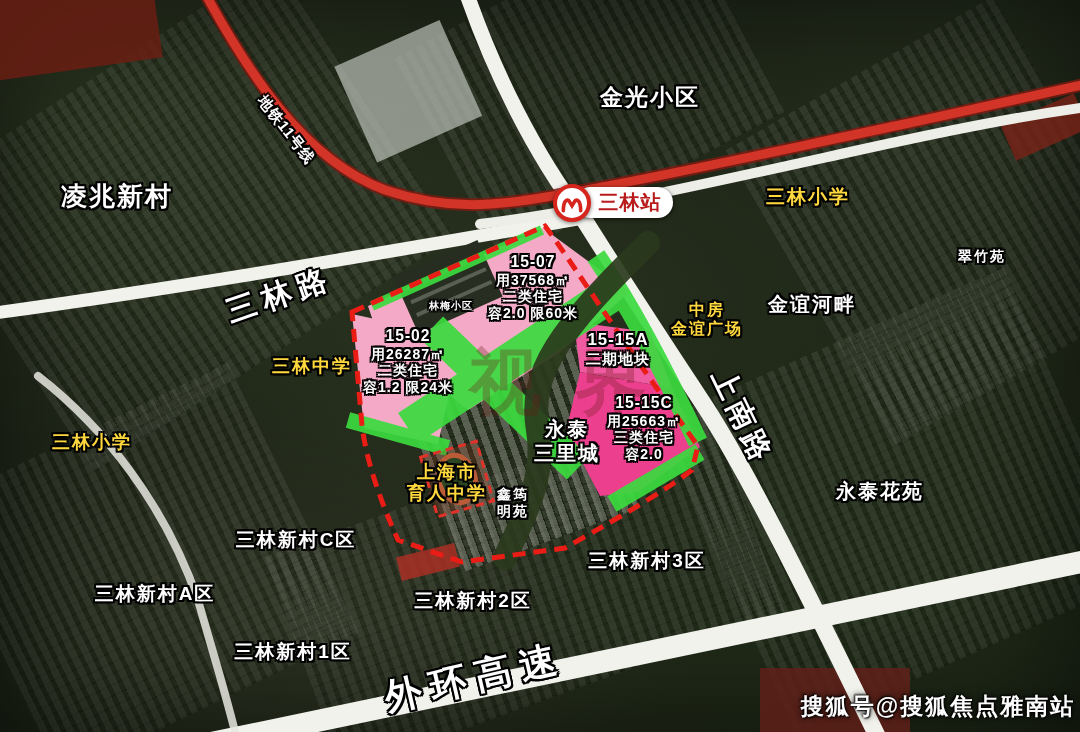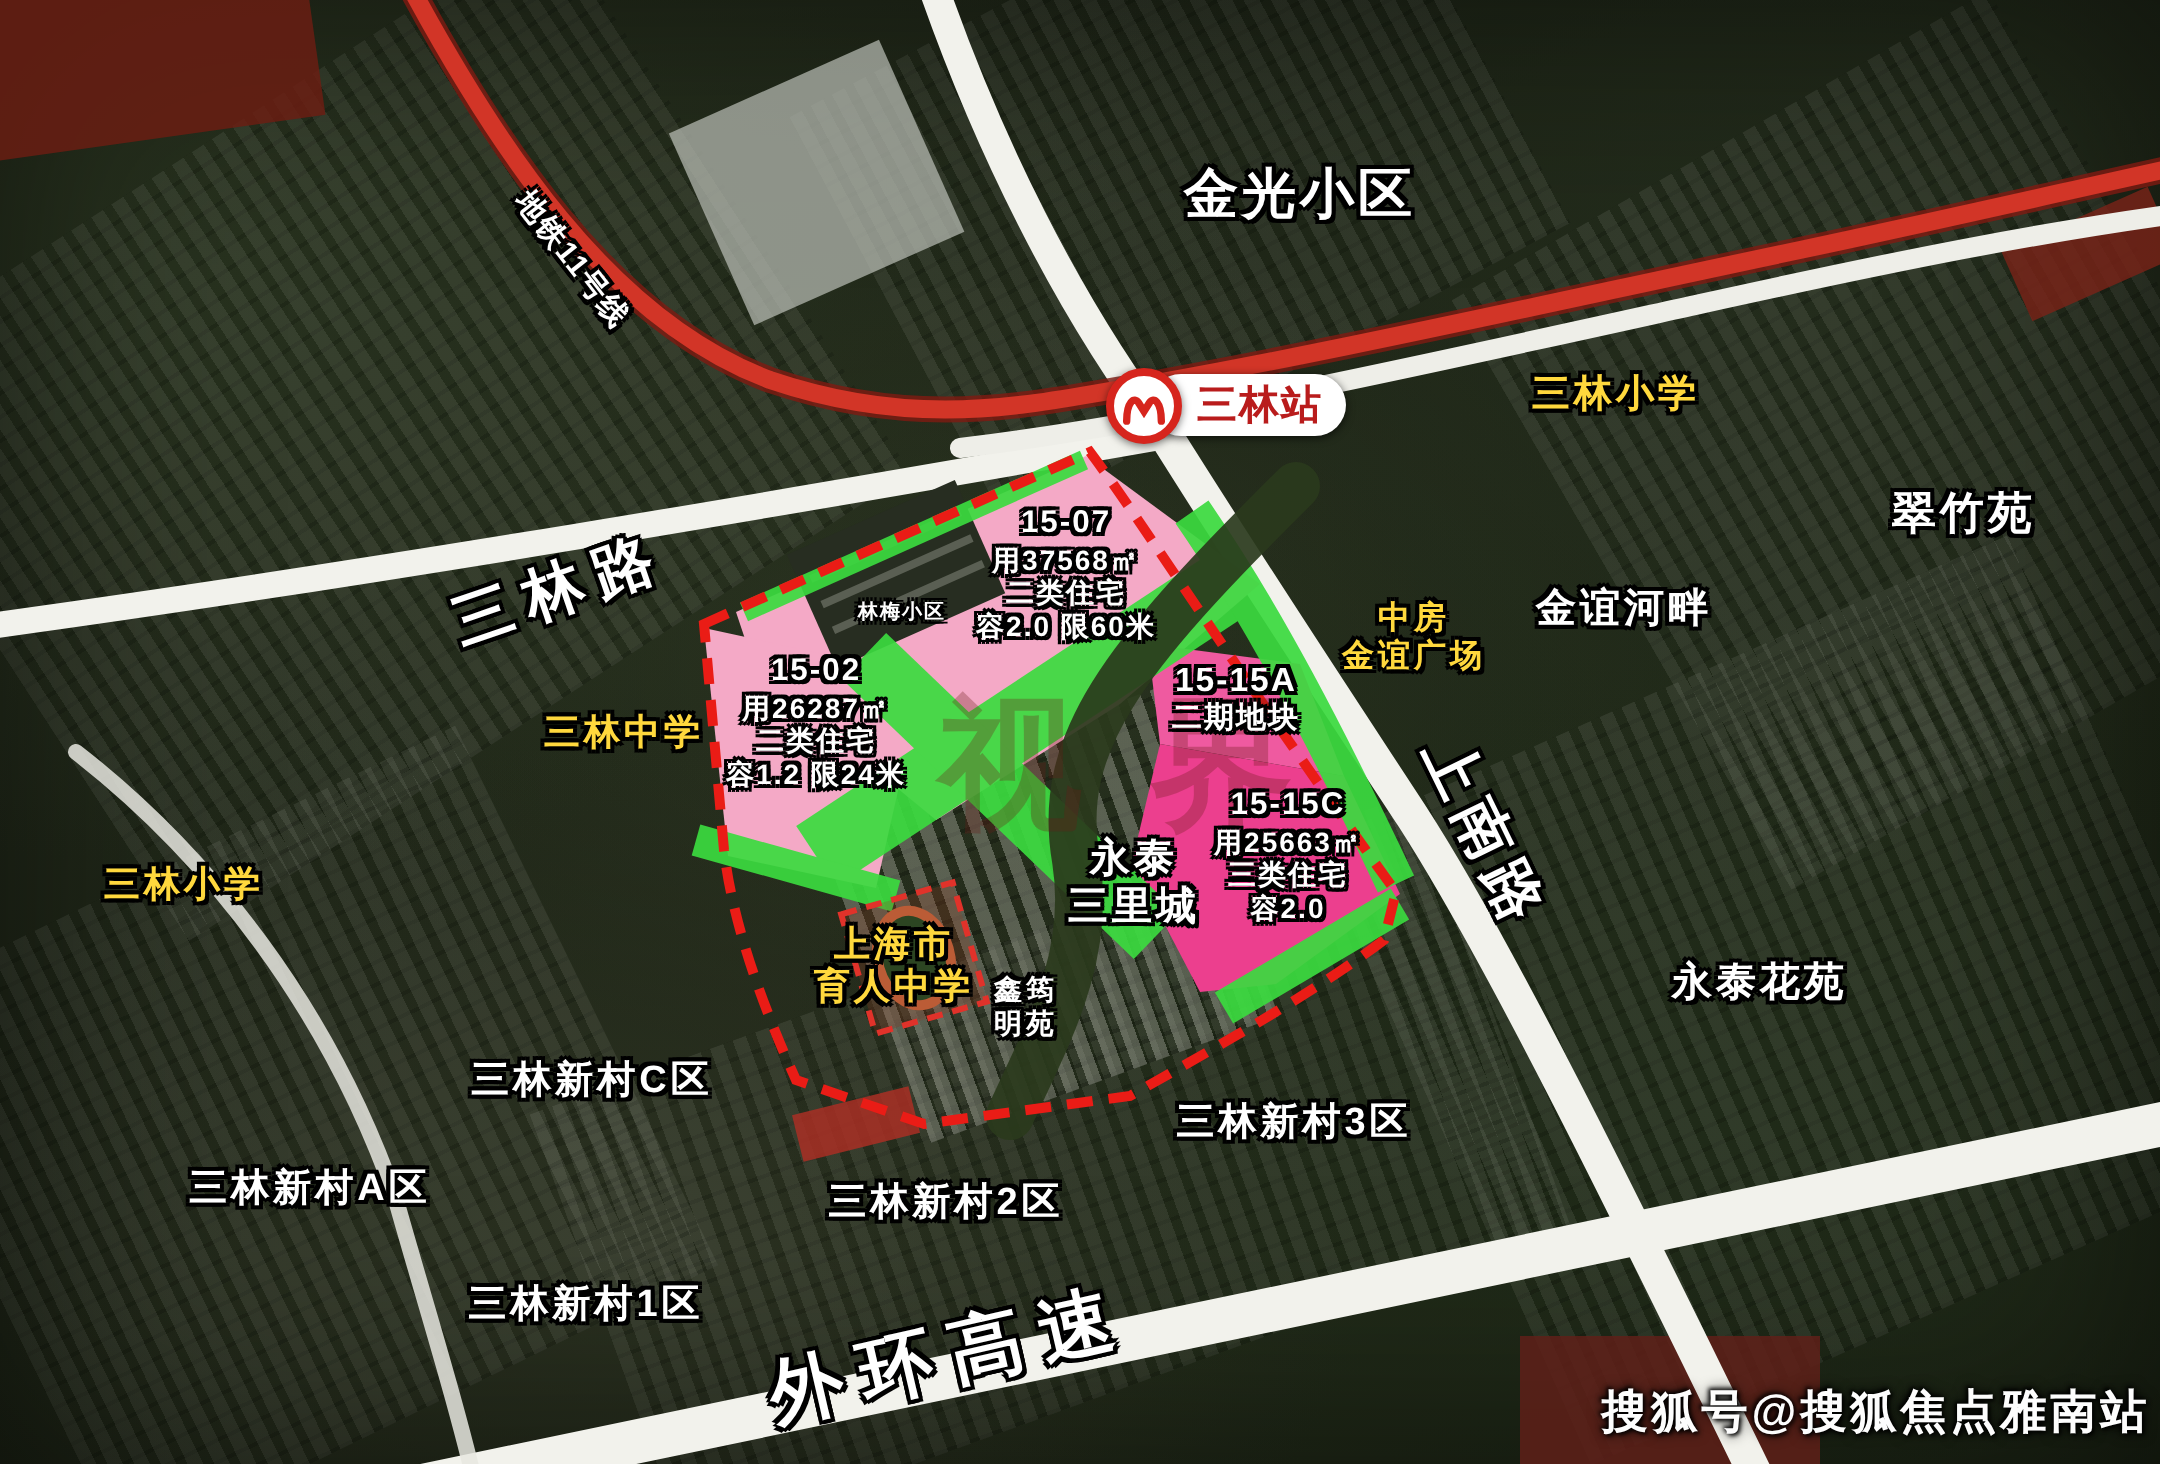--- a/index.html
+++ b/index.html
@@ -108,24 +108,25 @@
     <path d="M 352,312 L 545,226 C 572,262 614,330 698,446 L 692,470 C 655,498 600,528 565,548 L 462,562 L 398,540 C 380,500 366,460 362,425 Z" stroke="#ea1c16" stroke-width="5" stroke-dasharray="13 8" fill="none"></path>
 
     <g transform="rotate(-16 457 479)">
       <rect x="428" y="448" width="58" height="62" fill="rgba(150,60,35,.25)" stroke="#e1322a" stroke-width="3" stroke-dasharray="8 5"></rect>
       <ellipse cx="457" cy="479" rx="18" ry="24" fill="#2c4522" stroke="#bb5c36" stroke-width="5"></ellipse>
     </g>
   </svg>
 
   <div class="cwm" style="left:575px;top:383px;">视界</div>
 
+  <div class="lbl" style="left:117px;top:196px;font-size:26px;">凌兆新村</div>
   <div class="lbl" style="left:286px;top:130px;font-size:15px;transform:translate(-50%,-50%) rotate(52deg);letter-spacing:1px;">地铁11号线</div>
-  <div class="lbl" style="left:650px;top:97px;font-size:27px;">金光小区</div>
+  <div class="lbl" style="left:650px;top:97px;font-size:23px;">金光小区</div>
   <div class="lbl yellow" style="left:808px;top:197px;font-size:19px;">三林小学</div>
-  <div class="lbl" style="left:982px;top:257px;font-size:22px;">翠竹苑</div>
+  <div class="lbl" style="left:982px;top:257px;font-size:14px;">翠竹苑</div>
   <div class="lbl" style="left:280px;top:295px;font-size:30px;transform:translate(-50%,-50%) rotate(-19deg);letter-spacing:7px;">三林路</div>
   <div class="lbl" style="left:451px;top:306px;font-size:10px;letter-spacing:1px;">林梅小区</div>
   <div class="lbl yellow two-line" style="left:707px;top:320px;font-size:16px;">中房
 金谊广场</div>
   <div class="lbl" style="left:812px;top:304px;font-size:20px;">金谊河畔</div>
   <div class="lbl yellow" style="left:312px;top:366px;font-size:18px;">三林中学</div>
   <div class="lbl" style="left:742px;top:417px;font-size:29px;transform:translate(-50%,-50%) rotate(64deg);letter-spacing:5px;">上南路</div>
   <div class="lbl yellow" style="left:92px;top:442px;font-size:18px;">三林小学</div>
   <div class="lbl two-line" style="left:567px;top:430px;font-size:20px;margin-top:12px;">永泰
 三里城</div>

